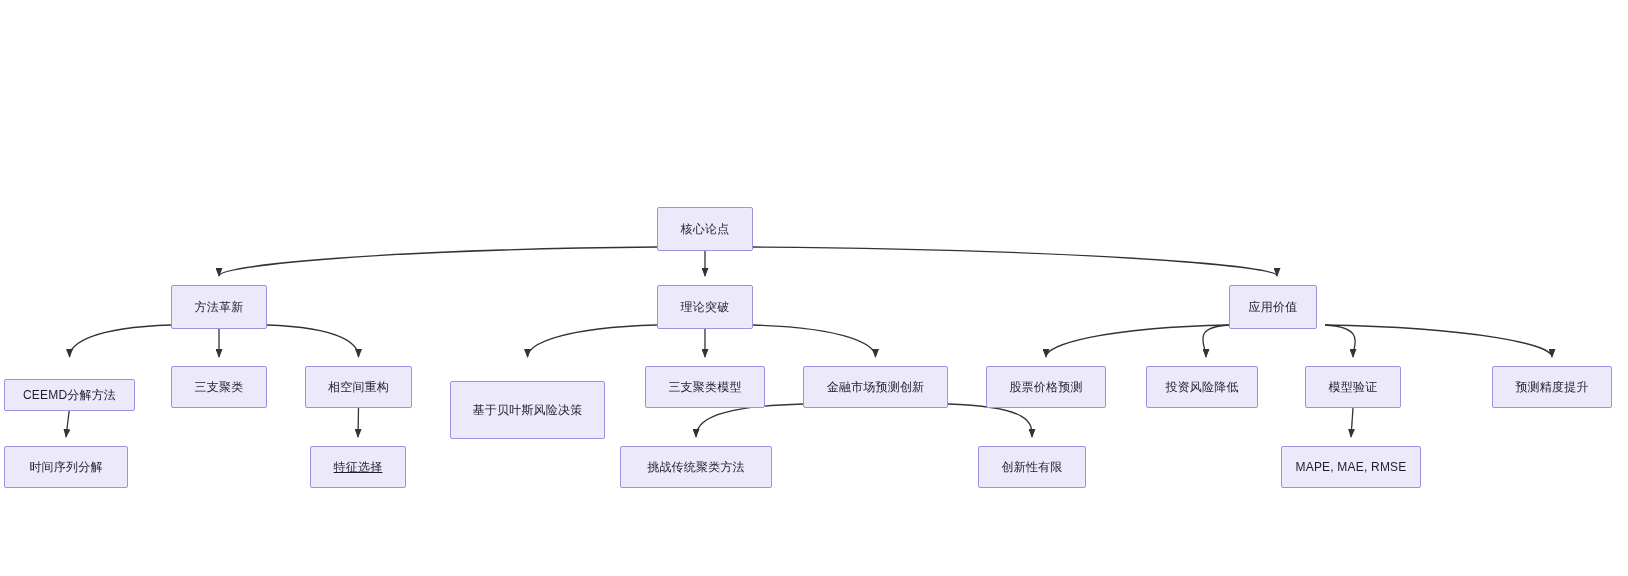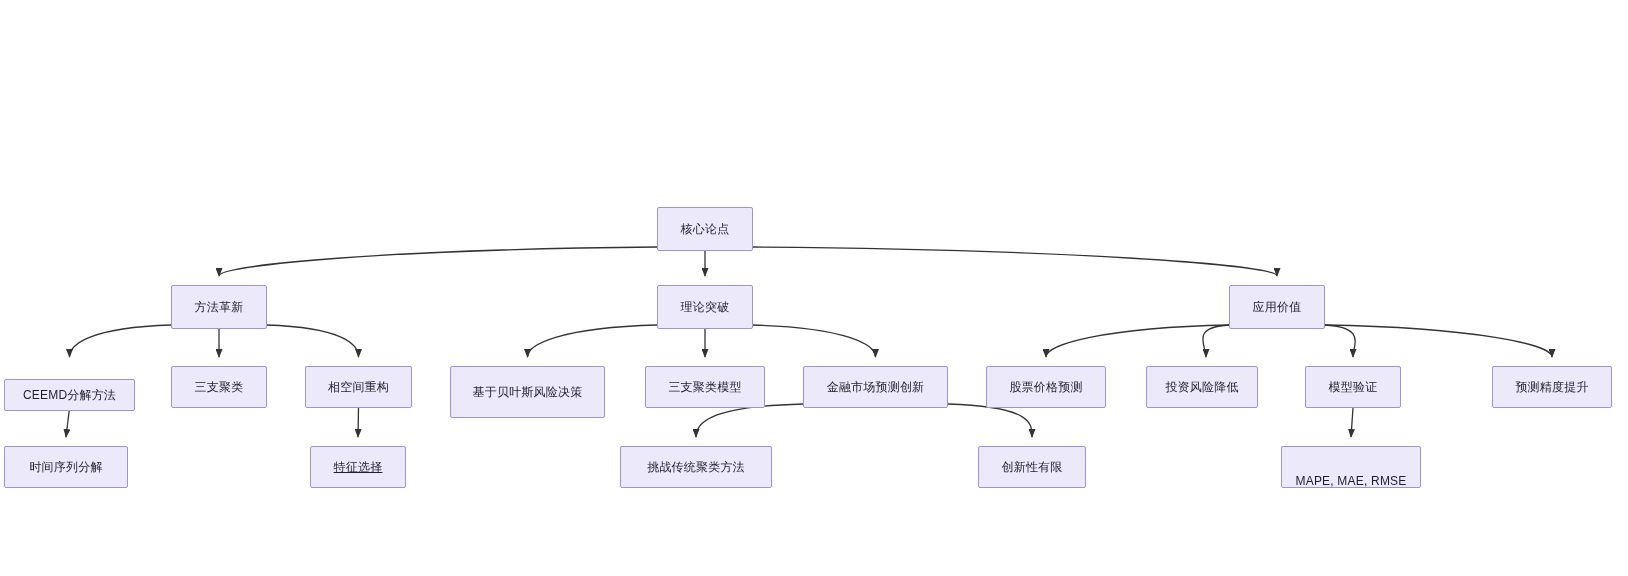--- a/index.html
+++ b/index.html
@@ -86,33 +86,33 @@
   <div id="node-layer">
       <div class="node" style="left: 657px; top: 207px; width: 96px; height: 44px;">
         <span class="node-label">核心论点</span>
       </div>
       <div class="node" style="left: 171px; top: 285px; width: 96px; height: 44px;">
         <span class="node-label">方法革新</span>
       </div>
       <div class="node" style="left: 657px; top: 285px; width: 96px; height: 44px;">
         <span class="node-label">理论突破</span>
       </div>
-      <div class="node" style="left: 1229px; top: 285px; width: 96px; height: 44px;">
+      <div class="node" style="left: 1229px; top: 285px; width: 88px; height: 44px;">
         <span class="node-label">应用价值</span>
       </div>
       <div class="node" style="left: 4px; top: 366px; width: 131px; height: 32px; margin-top: 13px;">
         <span class="node-label">CEEMD分解方法</span>
       </div>
       <div class="node" style="left: 171px; top: 366px; width: 96px; height: 42px;">
         <span class="node-label">三支聚类</span>
       </div>
       <div class="node" style="left: 305px; top: 366px; width: 107px; height: 42px;">
         <span class="node-label">相空间重构</span>
       </div>
-      <div class="node" style="left: 450px; top: 366px; width: 155px; height: 52px; text-align: center;">
+      <div class="node" style="left: 450px; top: 381px; width: 155px; height: 58px; text-align: center;">
         <span class="node-label">基于贝叶斯风险决策</span>
       </div>
       <div class="node" style="left: 645px; top: 366px; width: 120px; height: 42px;">
         <span class="node-label">三支聚类模型</span>
       </div>
       <div class="node" style="left: 803px; top: 366px; width: 145px; height: 42px;">
         <span class="node-label">金融市场预测创新</span>
       </div>
       <div class="node" style="left: 986px; top: 366px; width: 120px; height: 42px;">
         <span class="node-label">股票价格预测</span>
@@ -131,17 +131,17 @@
       </div>
       <div class="node" style="left: 310px; top: 446px; width: 96px; height: 42px; text-decoration: underline;">
         <span class="node-label">特征选择</span>
       </div>
       <div class="node" style="left: 620px; top: 446px; width: 152px; height: 42px;">
         <span class="node-label">挑战传统聚类方法</span>
       </div>
       <div class="node" style="left: 978px; top: 446px; width: 108px; height: 42px; text-align: right;">
         <span class="node-label">创新性有限</span>
       </div>
-      <div class="node" style="left: 1281px; top: 446px; width: 140px; height: 42px; align-items: flex-end;">
+      <div class="node" style="left: 1281px; top: 446px; width: 140px; height: 42px;">
         <span class="node-label">MAPE, MAE, RMSE</span>
       </div>
     </div>
 </div>
 
 </body></html>

